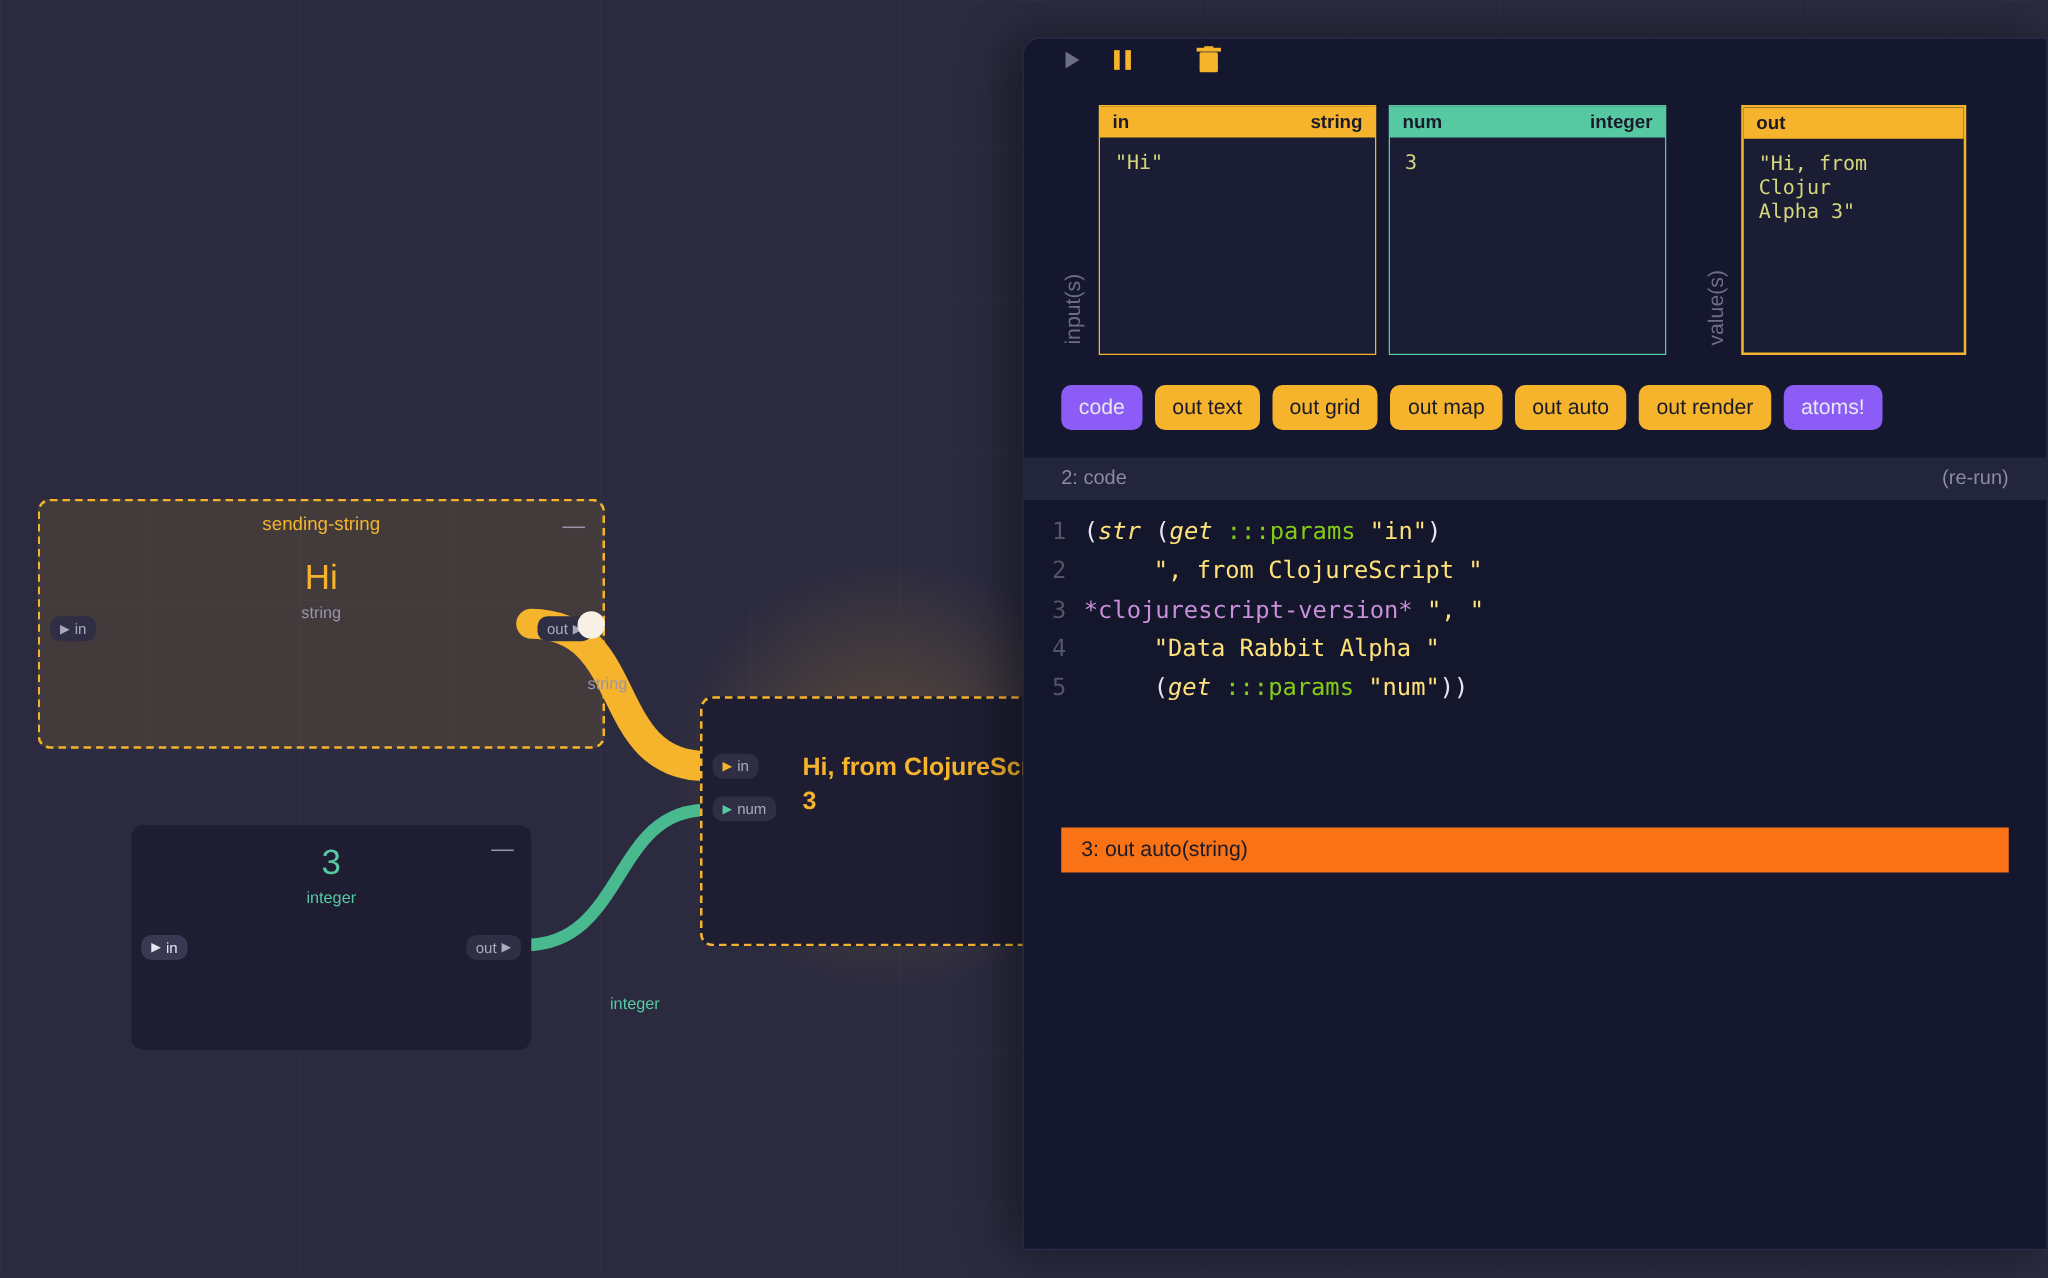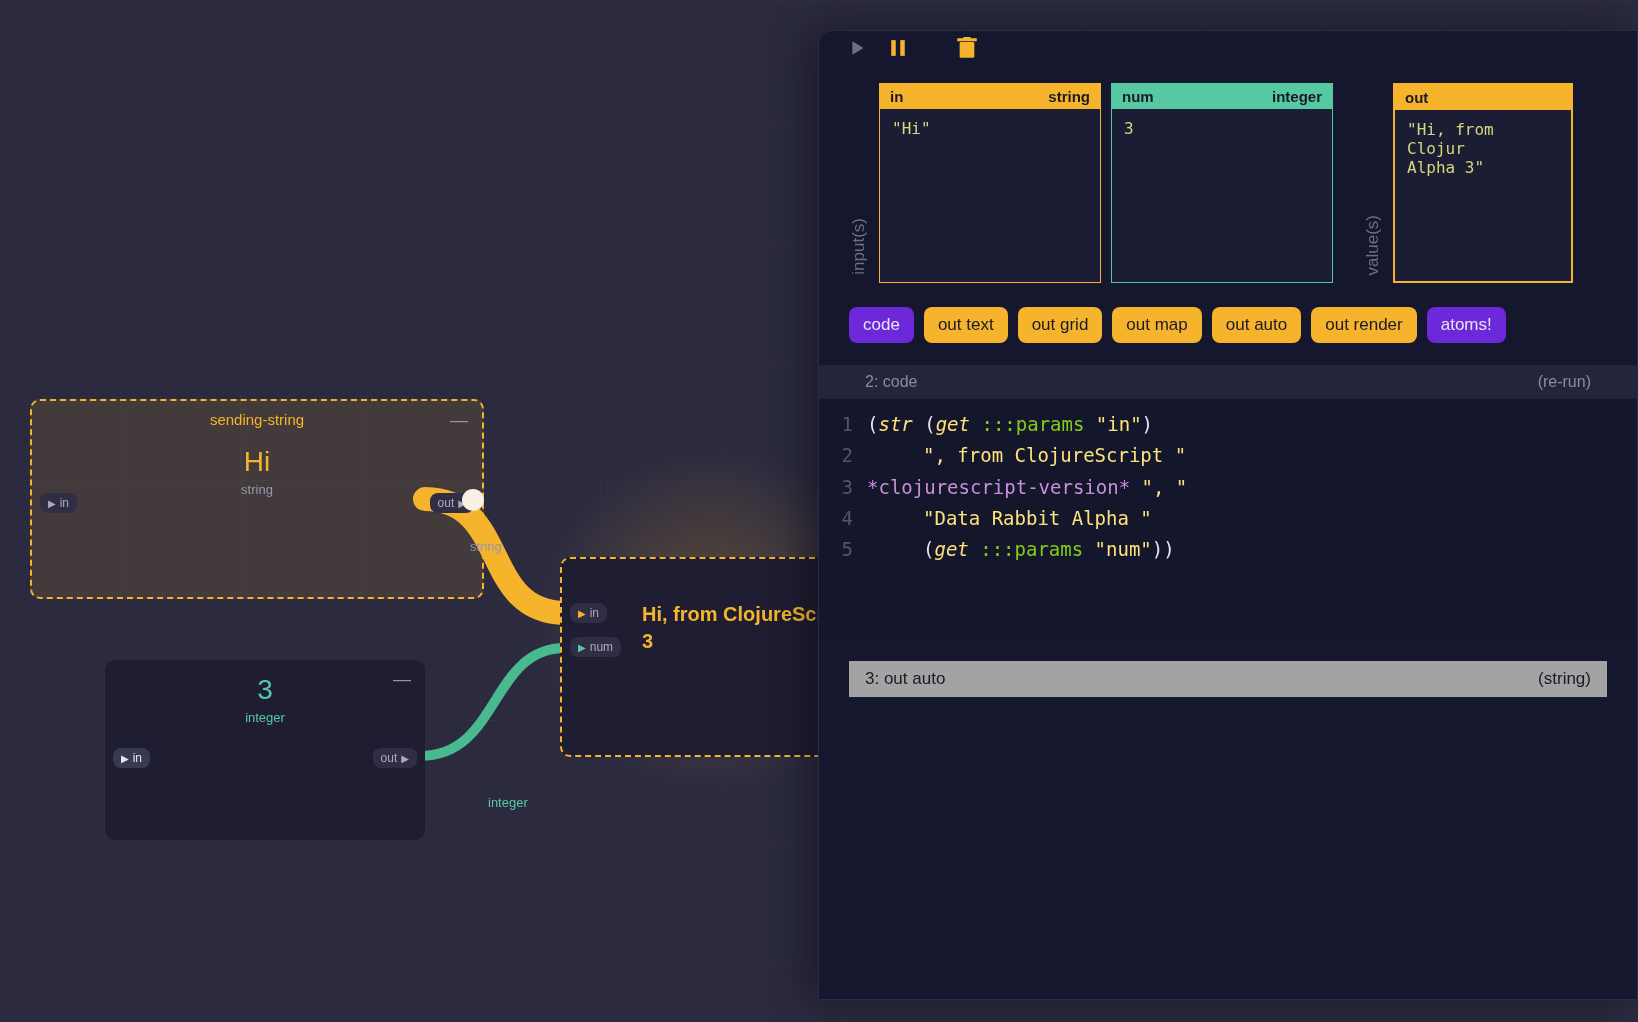--- a/index.html
+++ b/index.html
@@ -140,25 +140,25 @@
 .view-btns {
   display: flex; gap: 10px; padding: 0 30px 22px;
 }
 .view-btn {
   padding: 8px 14px;
   border-radius: 8px;
   font-size: 17px;
   border: none; cursor: pointer;
   background: #f5b42c; color: #1a1a28;
 }
-.view-btn.dark { background: #6d28d9; color: #e6e6f1; }
+.view-btn.dark { background: #8b5cf6; color: #e6e6f1; }
 
 .code-header {
   display: flex; justify-content: space-between;
-  padding: 8px 46px;
+  padding: 8px 30px;
   background: #23253d; color: #8a8ca3; font-size: 16px;
 }
 .code-area {
   background: #14162b;
   font-family: ui-monospace, Menlo, monospace;
   font-size: 19px;
   line-height: 1.65;
   padding: 10px 0 10px 12px;
   flex: 0 0 auto;
   min-height: 240px;
@@ -166,26 +166,25 @@
 .code-line { display: flex; }
 .gutter { width: 36px; text-align: right; color: #525469; padding-right: 14px; }
 .tok-paren { color: #e6e6f1; }
 .tok-fn { color: #ffe27a; font-style: italic; }
 .tok-kw { color: #84cc16; }
 .tok-str { color: #ffe27a; }
 .tok-var { color: #c98fd9; }
 
 .out-bar {
   margin: 22px 30px 0;
-  background: #a3a3a3;
+  background: #f97316;
   color: #1a1a28;
   padding: 8px 16px;
   font-size: 17px;
   display: flex;
-  justify-content: space-between;
 }
 
 .cursor-hand { position: absolute; font-size: 18px; color: #e6e6f1; }
 </style>
 </head>
 <body>
 
 <div class="grid-bg"></div>
 
 <div class="canvas">

